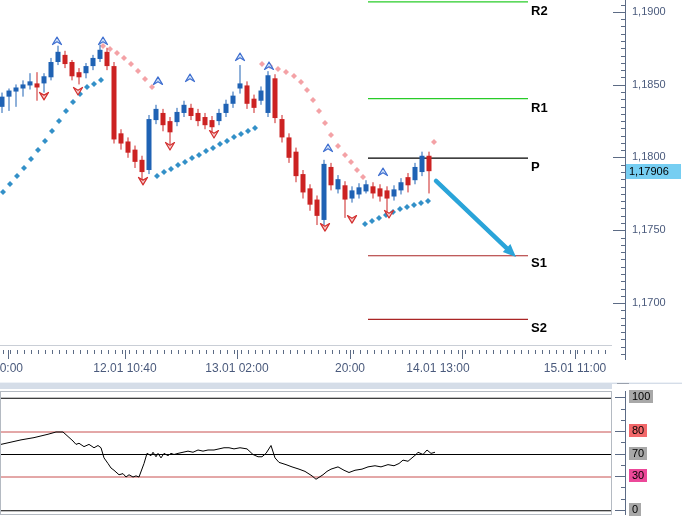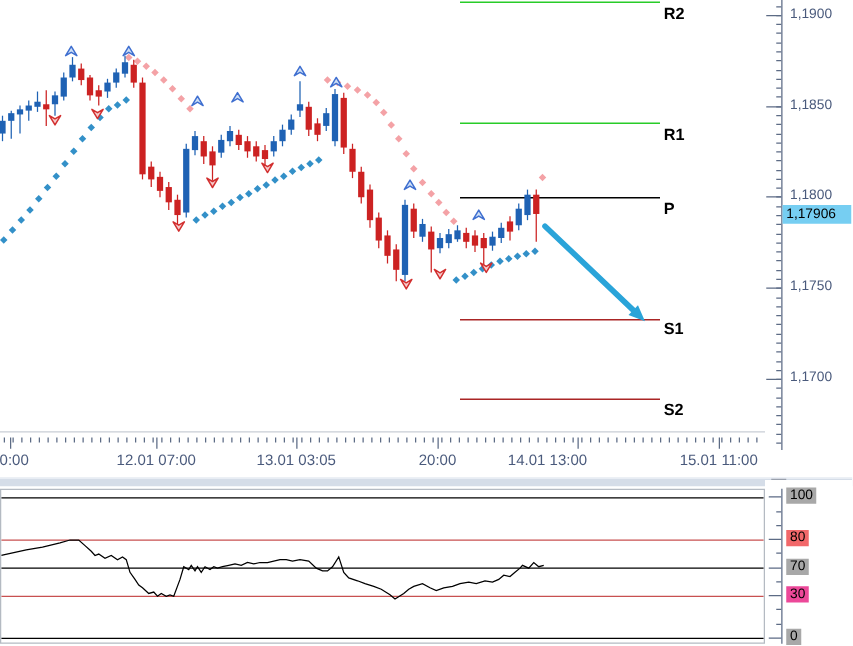--- a/index.html
+++ b/index.html
@@ -401,23 +401,23 @@
       <div class="xtick" style="left: 563px; top: 4px; height: 4px;"></div>
       <div class="xtick" style="left: 570px; top: 4px; height: 4px;"></div>
       <div class="xtick" style="left: 577px; top: 4px; height: 4px;"></div>
       <div class="xtick" style="left: 584px; top: 4px; height: 4px;"></div>
       <div class="xtick" style="left: 591px; top: 4px; height: 4px;"></div>
       <div class="xtick" style="left: 598px; top: 4px; height: 4px;"></div>
       <div class="xtick" style="left: 605px; top: 4px; height: 4px;"></div>
       <div class="xtick" style="left: 8px; top: 4px; height: 9px;"></div>
       <div class="xtick-label" style="left: 8px;">00:00</div>
       <div class="xtick" style="left: 125px; top: 4px; height: 9px;"></div>
-      <div class="xtick-label" style="left: 125px;">12.01 07:00</div>
+      <div class="xtick-label" style="left: 125px;">12.01 10:40</div>
       <div class="xtick" style="left: 237px; top: 4px; height: 9px;"></div>
-      <div class="xtick-label" style="left: 237px;">13.01 03:05</div>
+      <div class="xtick-label" style="left: 237px;">13.01 02:00</div>
       <div class="xtick" style="left: 350px; top: 4px; height: 9px;"></div>
       <div class="xtick-label" style="left: 350px; text-align: right;">20:00</div>
       <div class="xtick" style="left: 462px; top: 4px; height: 9px;"></div>
       <div class="xtick-label" style="left: 438px;">14.01 13:00</div>
       <div class="xtick" style="left: 575px; top: 4px; height: 9px;"></div>
       <div class="xtick-label" style="left: 575px;">15.01 11:00</div>
     </div>
   <div id="splitter"></div>
   <div id="splitter-grip"></div>
   <div id="rsi-plot">

